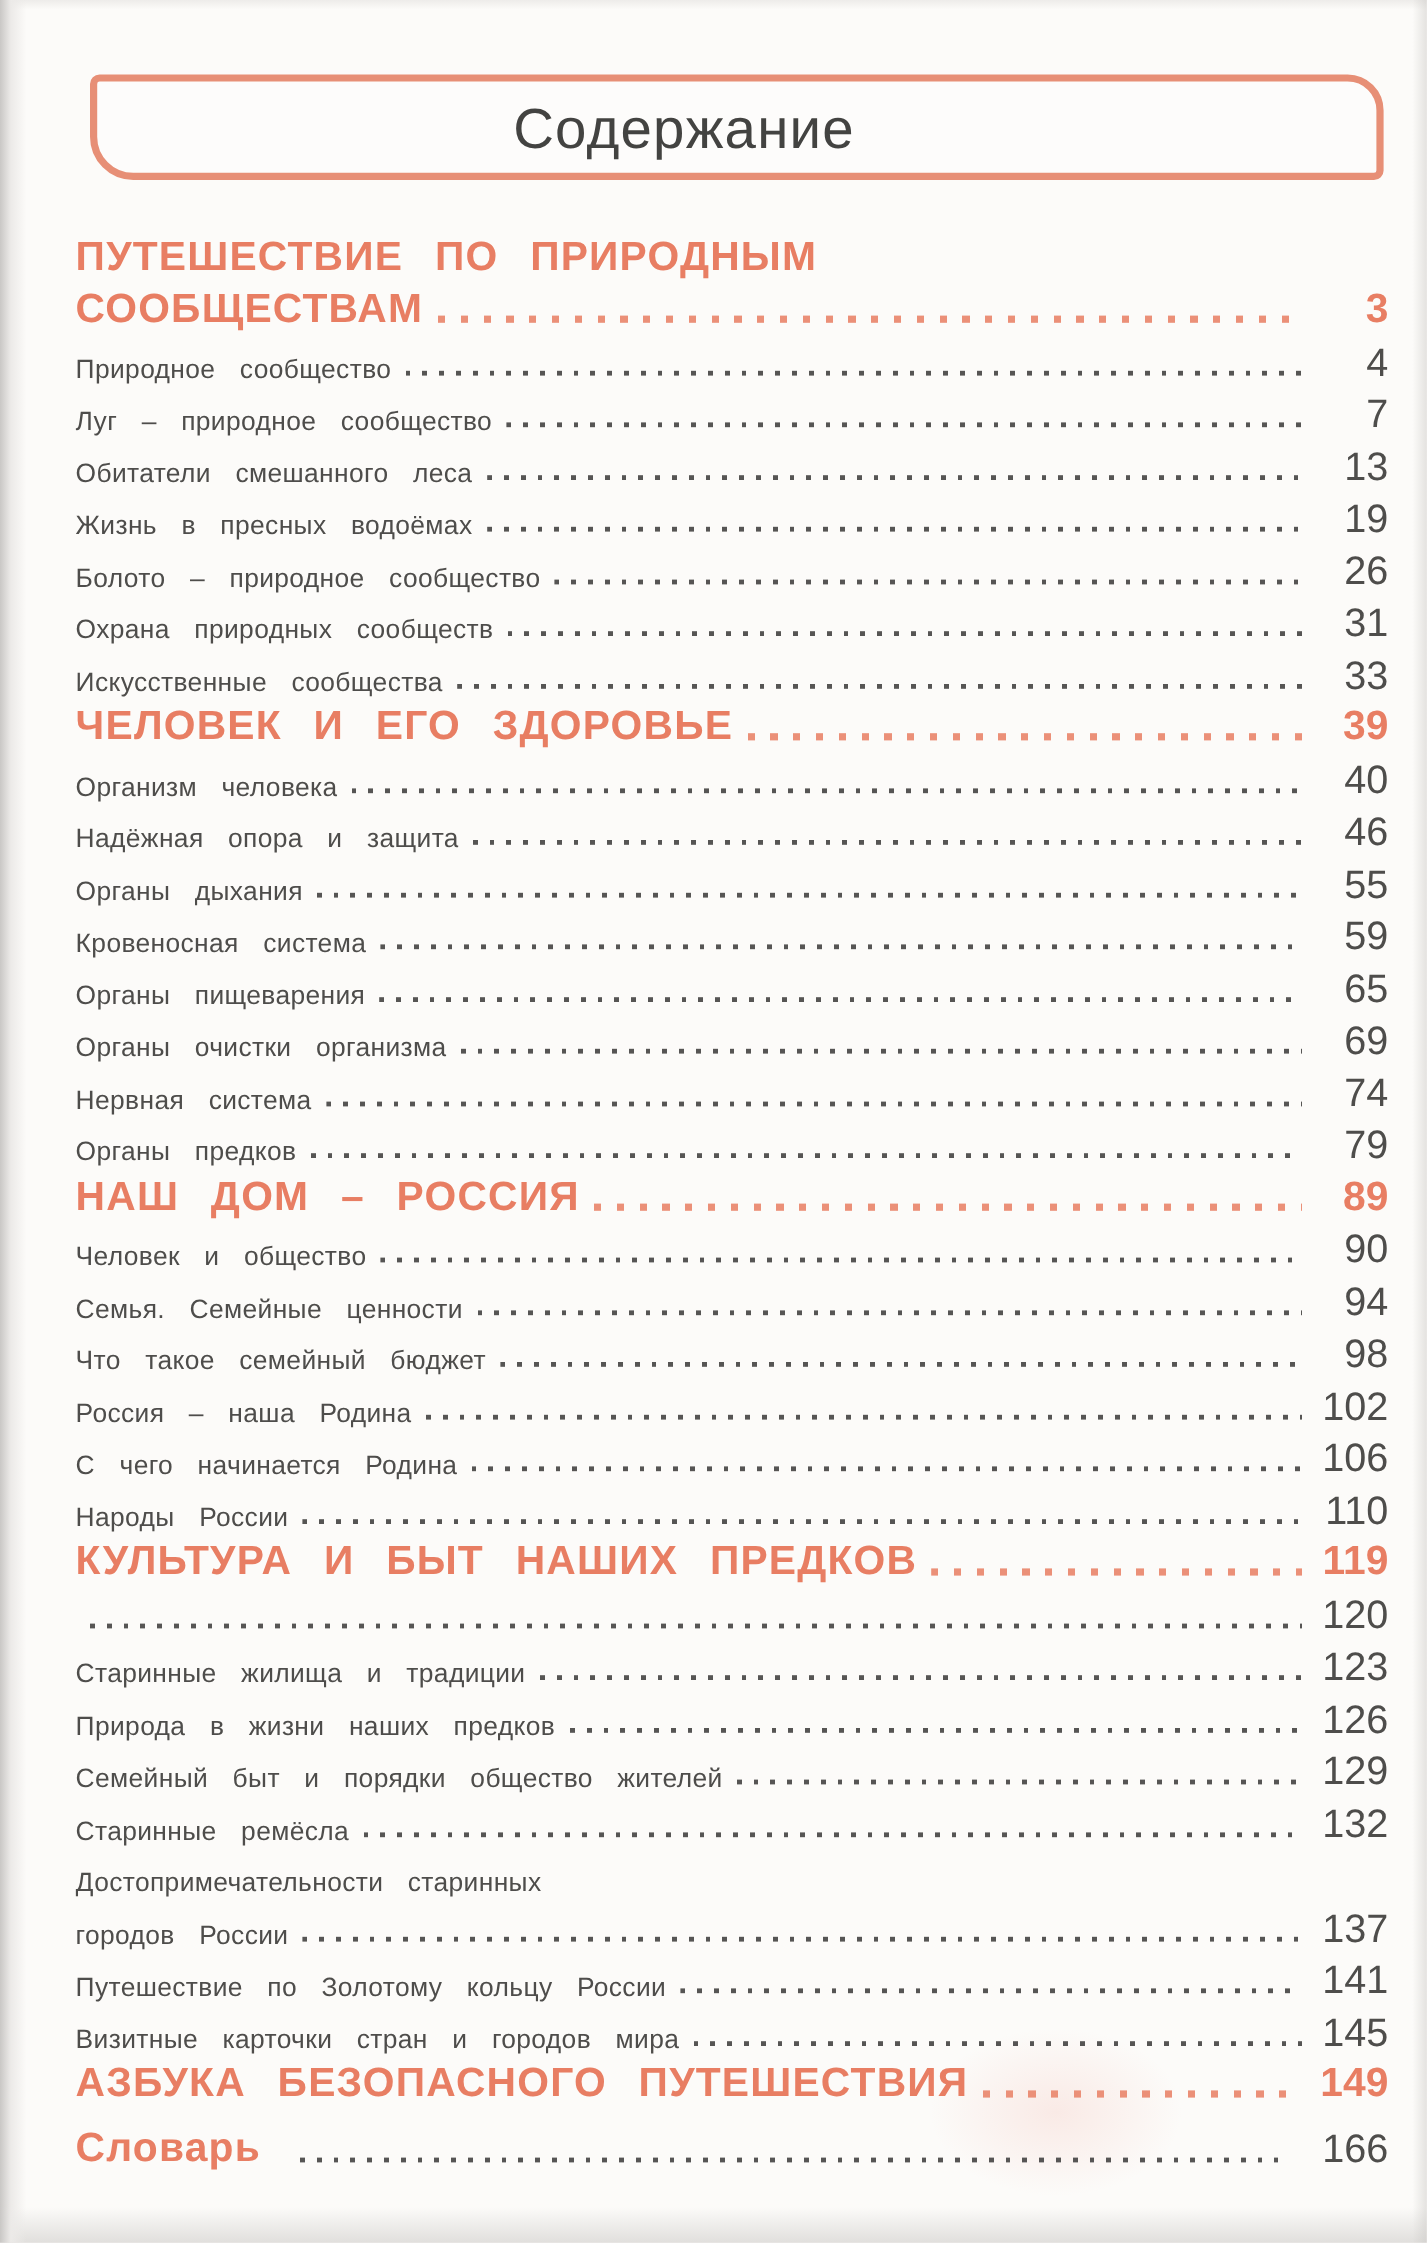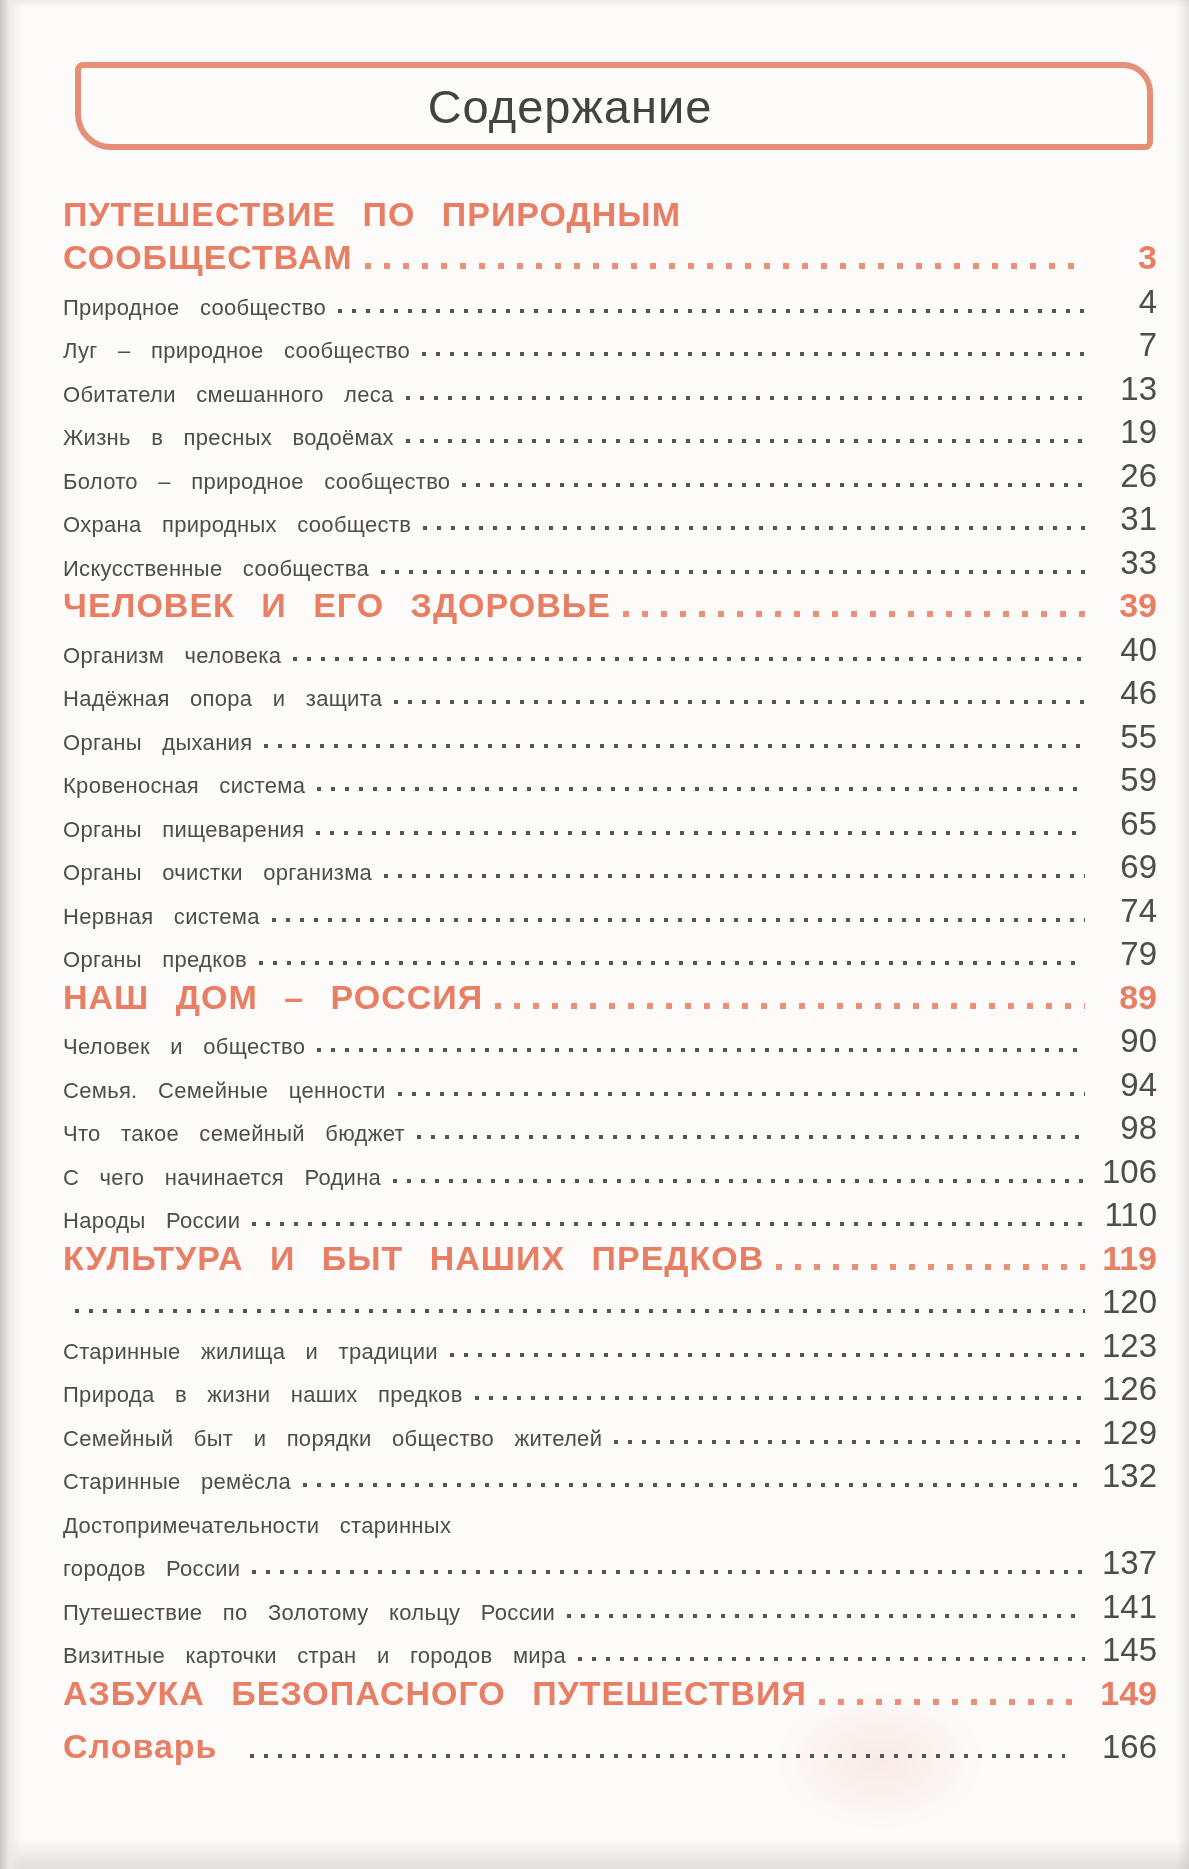--- a/index.html
+++ b/index.html
@@ -174,20 +174,25 @@
         <span class="t">Семья. Семейные ценности</span>
         <span class="leader lg"></span>
         <span class="num ng">94</span>
       </div>
       <div class="toc-line entry">
         <span class="t">Что такое семейный бюджет</span>
         <span class="leader lg"></span>
         <span class="num ng">98</span>
       </div>
       <div class="toc-line entry">
+        <span class="t">Россия – наша Родина</span>
+        <span class="leader lg"></span>
+        <span class="num ng">102</span>
+      </div>
+      <div class="toc-line entry">
         <span class="t">С чего начинается Родина</span>
         <span class="leader lg"></span>
         <span class="num ng">106</span>
       </div>
       <div class="toc-line entry">
         <span class="t">Народы России</span>
         <span class="leader lg"></span>
         <span class="num ng">110</span>
       </div>
       <div class="toc-line section">

